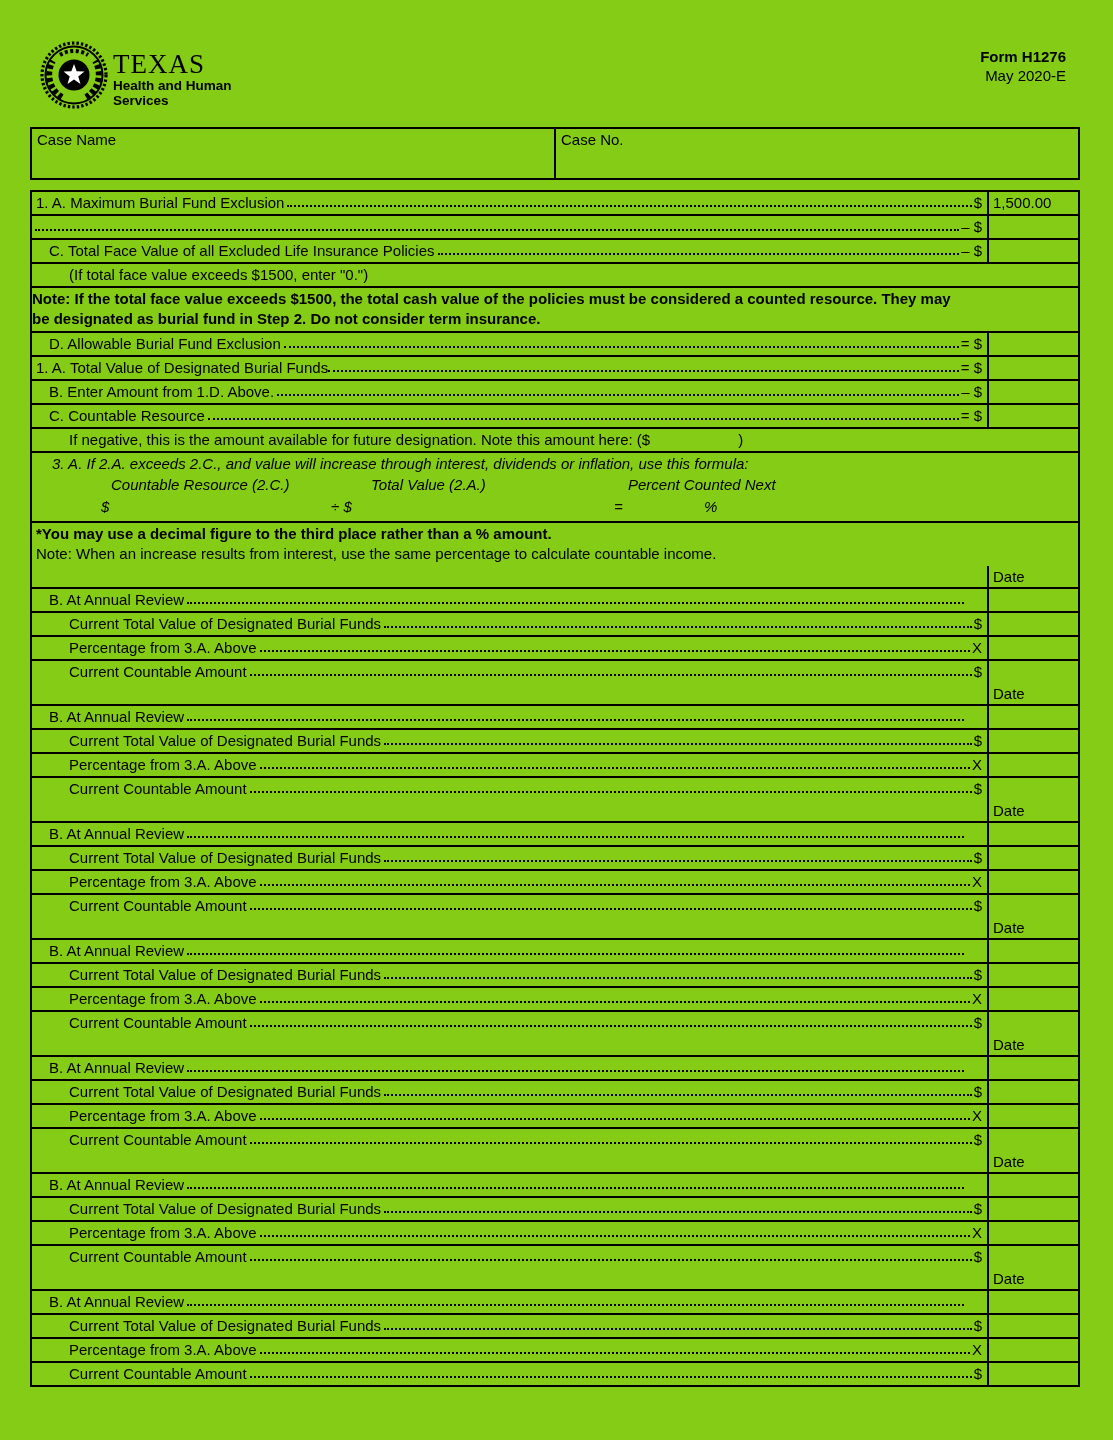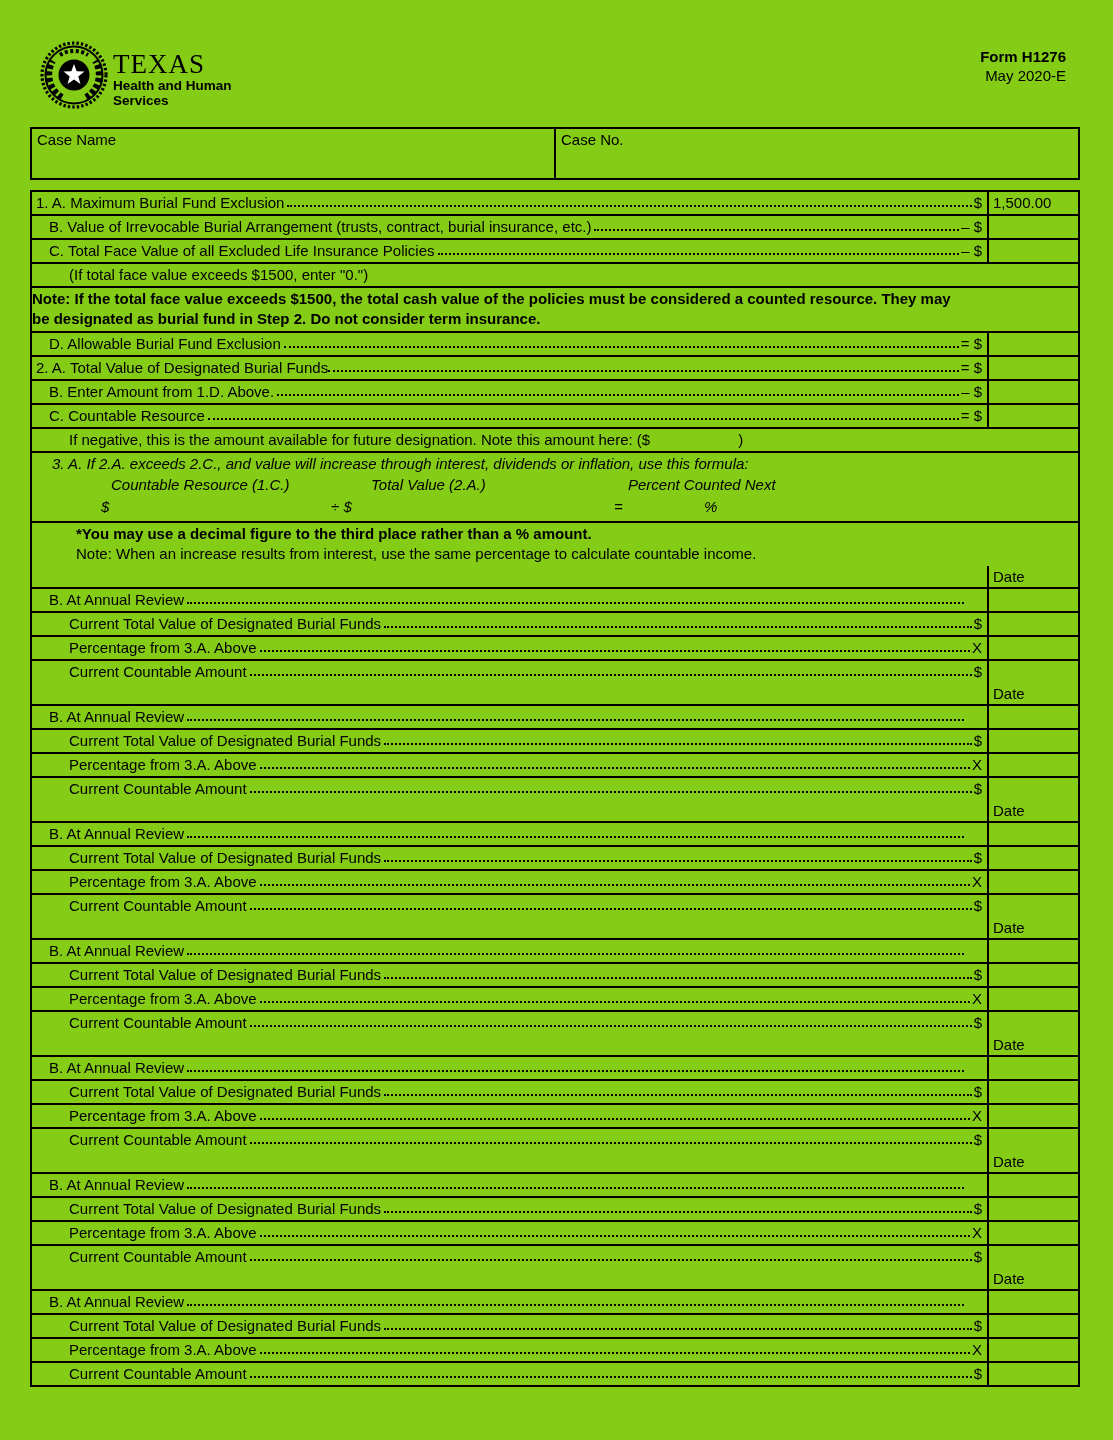--- a/index.html
+++ b/index.html
@@ -47,21 +47,21 @@
   .wrapline { white-space:normal; }
 
   
   .sec3 { display:block; padding:1px 0 3px 16px;font-style:italic; }
   .sec3-intro { padding-left:4px; line-height:20px; }
   .sec3-line { position:relative; height:22px; }
   .sec3-line span { position:absolute; white-space:nowrap; line-height:22px; }
   .f-l1 { left:63px; }  .f-l2 { left:323px; }  .f-l3 { left:580px; }
   .f-s1 { left:53px; }  .f-s2 { left:283px; }  .f-s3 { left:566px; } .f-s4 { left:656px; }
 
-  .dec-note { padding:1px 0 2px 4px; line-height:20px;margin-left:40px; }
+  .dec-note { padding:1px 0 2px 4px; line-height:20px; }
   .dec-note .b { font-weight:bold; }
 
   .paren-gap { display:inline-block; width:88px; }
 
   .amount { line-height:19px; }
 </style>
 </head>
 <body>
 
 <div class="page">
@@ -102,21 +102,20 @@
       <div class="label-cell">
         <span class="lbl ind0">1. A. Maximum Burial Fund Exclusion</span>
         <span class="leader"></span>
         <span class="suffix">$</span>
       </div>
       <div class="value-cell amount">1,500.00</div>
     </div>
 
     <div class="row">
       <div class="label-cell">
-        <span class="lbl ind1">B. Value of Irrevocable Burial Arrangement (trusts, contract, burial insurance, etc.)</span>
         <span class="leader"></span>
         <span class="suffix">– $</span>
       </div>
       <div class="value-cell amount"></div>
     </div>
 
     <div class="row">
       <div class="label-cell">
         <span class="lbl ind1">C. Total Face Value of all Excluded Life Insurance Policies</span>
         <span class="leader"></span>
@@ -141,21 +140,21 @@
       <div class="label-cell">
         <span class="lbl ind1">D. Allowable Burial Fund Exclusion</span>
         <span class="leader"></span>
         <span class="suffix">= $</span>
       </div>
       <div class="value-cell amount"></div>
     </div>
 
     <div class="row">
       <div class="label-cell">
-        <span class="lbl ind0">2. A. Total Value of Designated Burial Funds</span>
+        <span class="lbl ind0">1. A. Total Value of Designated Burial Funds</span>
         <span class="leader tight"></span>
         <span class="suffix">= $</span>
       </div>
       <div class="value-cell amount"></div>
     </div>
 
     <div class="row">
       <div class="label-cell">
         <span class="lbl ind1">B. Enter Amount from 1.D. Above.</span>
         <span class="leader"></span>
@@ -176,21 +175,21 @@
     <div class="row">
       <div class="full-cell">
         <span class="lbl ind2">If negative, this is the amount available for future designation. Note this amount here: ($</span><span class="paren-gap"></span><span>)</span>
       </div>
     </div>
 
     <div class="row">
       <div class="full-cell sec3">
         <div class="sec3-intro">3. A. If 2.A. exceeds 2.C., and value will increase through interest, dividends or inflation, use this formula:</div>
         <div class="sec3-line">
-          <span class="f-l1">Countable Resource (1.C.)</span>
+          <span class="f-l1">Countable Resource (2.C.)</span>
           <span class="f-l2">Total Value (2.A.)</span>
           <span class="f-l3">Percent Counted Next</span>
         </div>
         <div class="sec3-line">
           <span class="f-s1">$</span>
           <span class="f-s2">÷ $</span>
           <span class="f-s3">=</span>
           <span class="f-s4">%</span>
         </div>
       </div>

